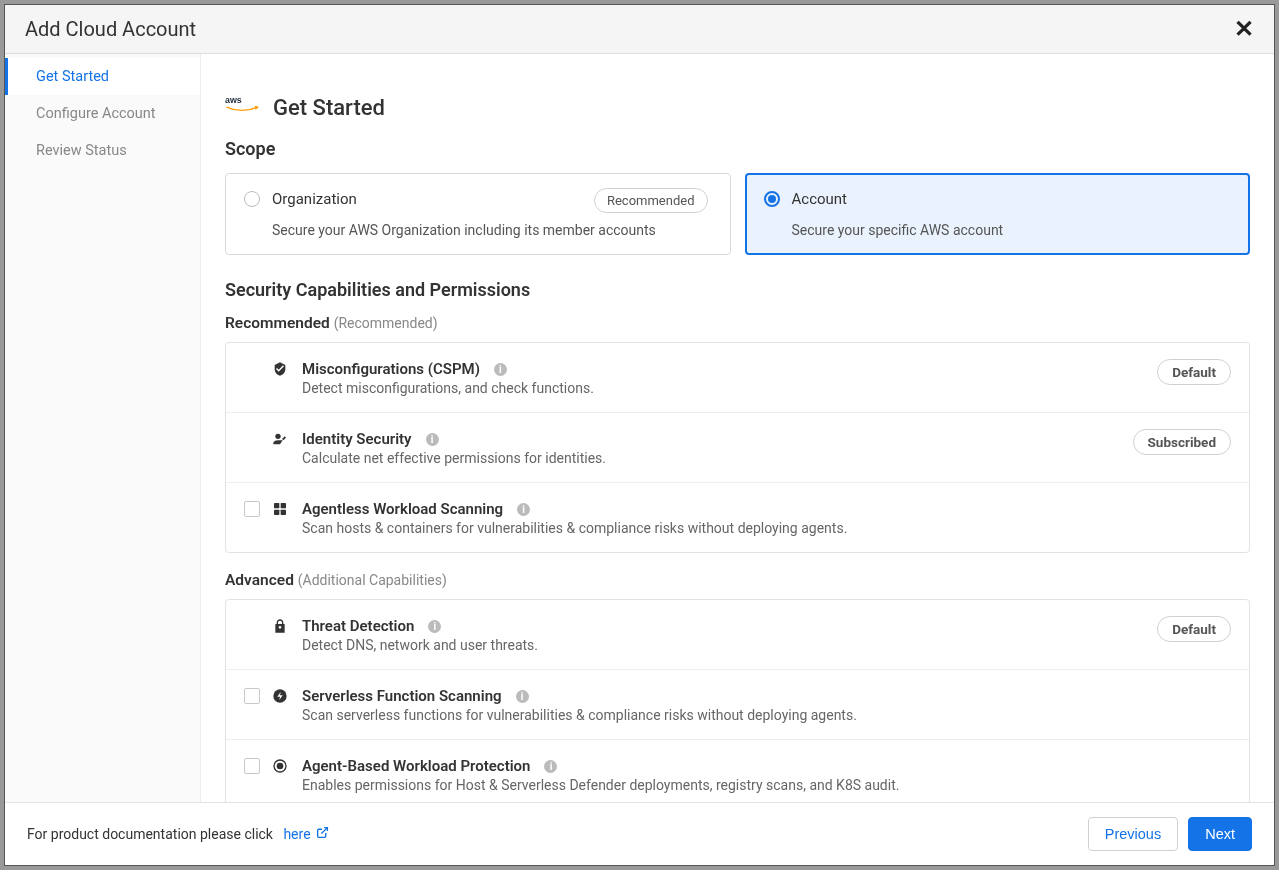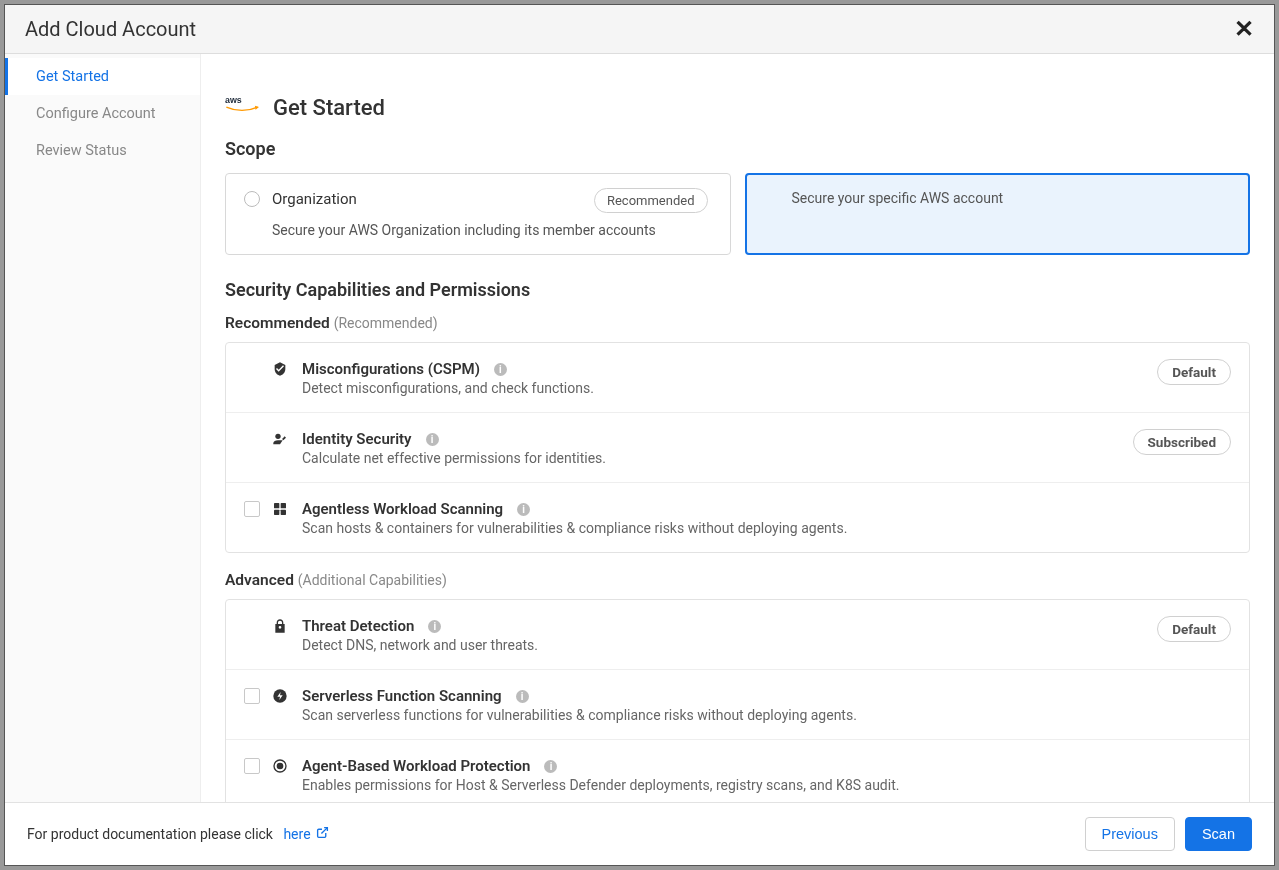--- a/index.html
+++ b/index.html
@@ -309,20 +309,24 @@
       <div class="scope-cards">
         <div class="scope-card">
           <div class="scope-card-head">
             <span class="radio"></span>
             <span class="scope-name">Organization</span>
           </div>
           <span class="pill">Recommended</span>
           <div class="scope-desc">Secure your AWS Organization including its member accounts</div>
         </div>
         <div class="scope-card selected">
+          <div class="scope-card-head">
+            <span class="radio checked"></span>
+            <span class="scope-name">Account</span>
+          </div>
           <div class="scope-desc">Secure your specific AWS account</div>
         </div>
       </div>
 
       <div class="section-title">Security Capabilities and Permissions</div>
 
       <div class="cap-group-label">
         <span>Recommended</span>
         <span class="cap-sublabel">(Recommended)</span>
       </div>
@@ -443,16 +447,16 @@
         <span>here</span>
         <span><svg width="13" height="13" viewBox="0 0 24 24" fill="none" stroke="#1473e6" stroke-width="2.5">
               <path d="M18 13v6a2 2 0 01-2 2H5a2 2 0 01-2-2V8a2 2 0 012-2h6"></path>
               <path d="M15 3h6v6"></path>
               <path d="M10 14L21 3"></path>
             </svg></span>
       </a>
     </div>
     <div class="footer-btns">
       <button class="btn btn-secondary">Previous</button>
-      <button class="btn btn-primary">Scan</button>
+      <button class="btn btn-primary">Next</button>
     </div>
   </div>
 </div>
 
 </body></html>

